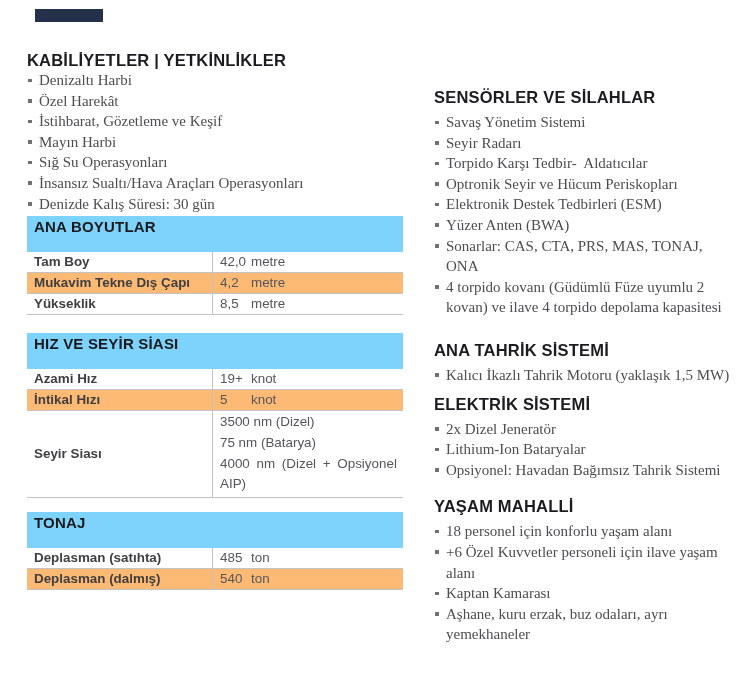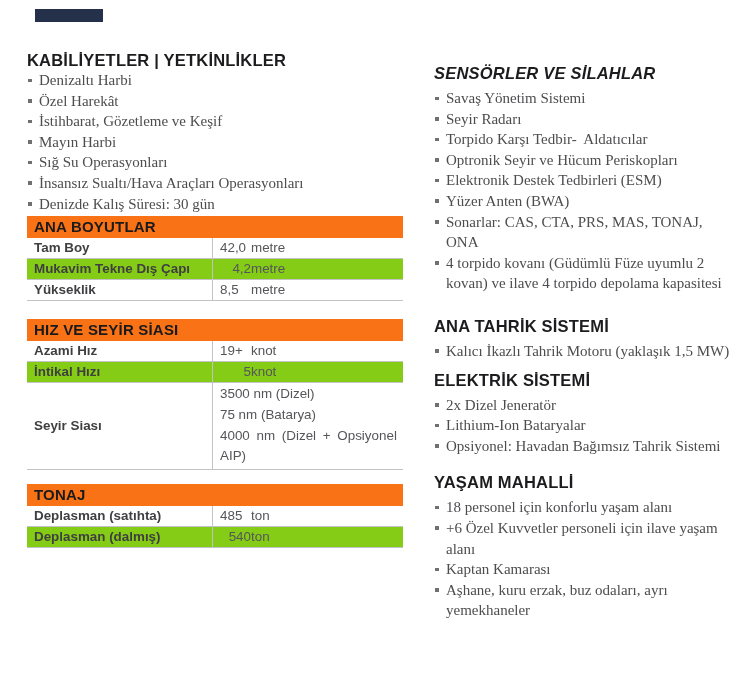--- a/index.html
+++ b/index.html
@@ -14,21 +14,21 @@
   .col-left{width:376px;margin-right:31px;flex:0 0 auto;}
   .col-right{width:296px;flex:0 0 auto;}
 
   .accent-bar{width:68px;height:13px;margin-left:8px;background:#25304a;}
 
   h1,h2{
     font-size:16.5px;line-height:20px;font-weight:700;
     color:#1c1c1e;letter-spacing:0.2px;margin:0;
   }
   .col-left h1{margin:28px 0 0 0;}
-  .col-right .section:nth-child(1) h2{margin-top:41px;font-style:italic;}
+  .col-right .section:nth-child(1) h2{margin-top:65px;}
   .col-right .section:nth-child(2) h2{margin-top:22px;}
   .col-right .section:nth-child(3) h2{margin-top:8px;}
   .col-right .section:nth-child(4) h2{margin-top:16px;}
   .col-right h2{margin-bottom:5px;}
 
   .bullets{margin:0;padding:0;list-style:none;}
   .col-left .bullets{margin-top:0;}
   .bullet{
     position:relative;padding-left:12px;
     font-size:15px;line-height:20.6px;color:#4d4d4f;
@@ -38,30 +38,30 @@
   .bullet::before{
     content:"";position:absolute;left:1px;top:8.5px;
     width:3.5px;height:3.5px;background:#707072;
   }
 
   .spec-table{width:376px;}
   .t1{margin-top:2px;}
   .t2{margin-top:18px;}
   .t3{margin-top:14px;}
   .spec-header{
-    height:22px;line-height:22px;background:#f97316;
+    height:36px;line-height:22px;background:#7dd3fc;
     font-size:15px;font-weight:700;color:#1a1a1c;
     padding-left:7px;letter-spacing:0.2px;box-sizing:border-box;
   }
   .spec-row{
     display:flex;border-bottom:1px solid #c3c3c5;
     font-size:13.4px;line-height:20px;min-height:20px;
     background:#ffffff;
   }
-  .spec-row.stripe{background:#84cc16;text-align:right;}
+  .spec-row.stripe{background:#fdba74;}
   .spec-label{
     flex:0 0 185px;box-sizing:border-box;padding-left:7px;
     font-weight:700;color:#3f3f41;display:flex;align-items:center;
   }
   .spec-value{
     flex:1 1 auto;border-left:1px solid #c3c3c5;
     box-sizing:border-box;padding-left:7px;color:#56565a;
     display:flex;align-items:center;white-space:nowrap;
   }
   .spec-value .num{display:inline-block;min-width:31px;}

